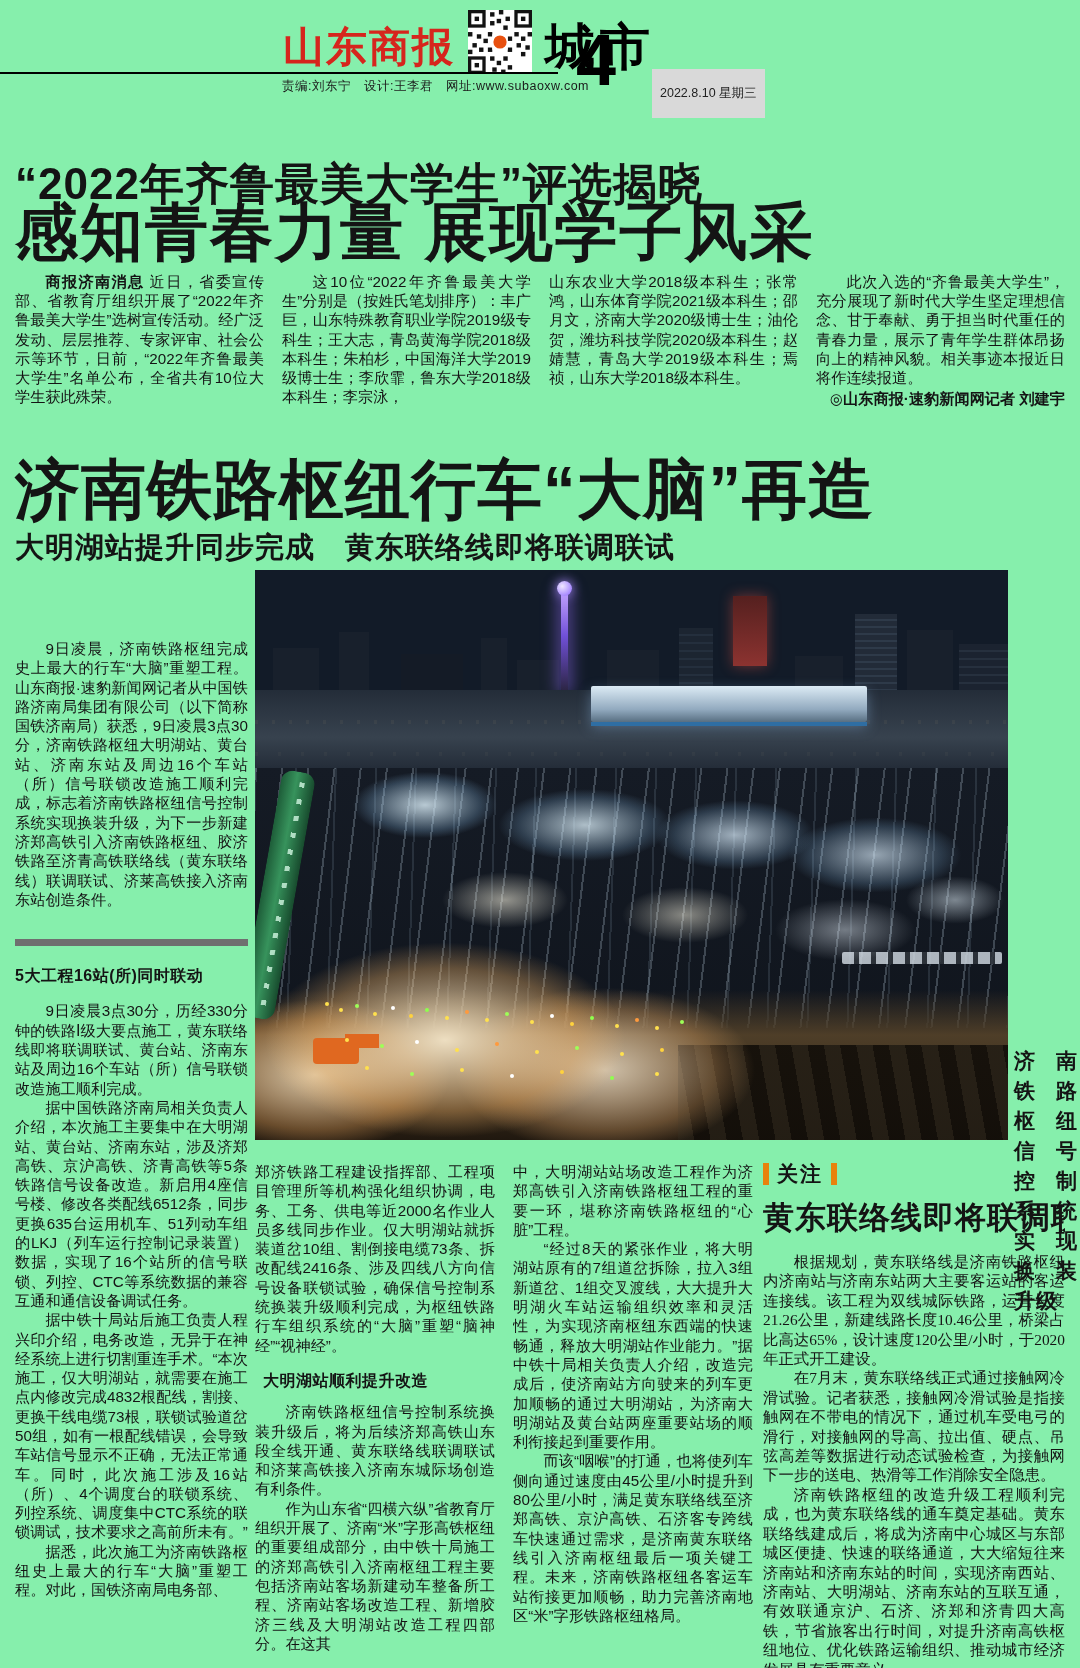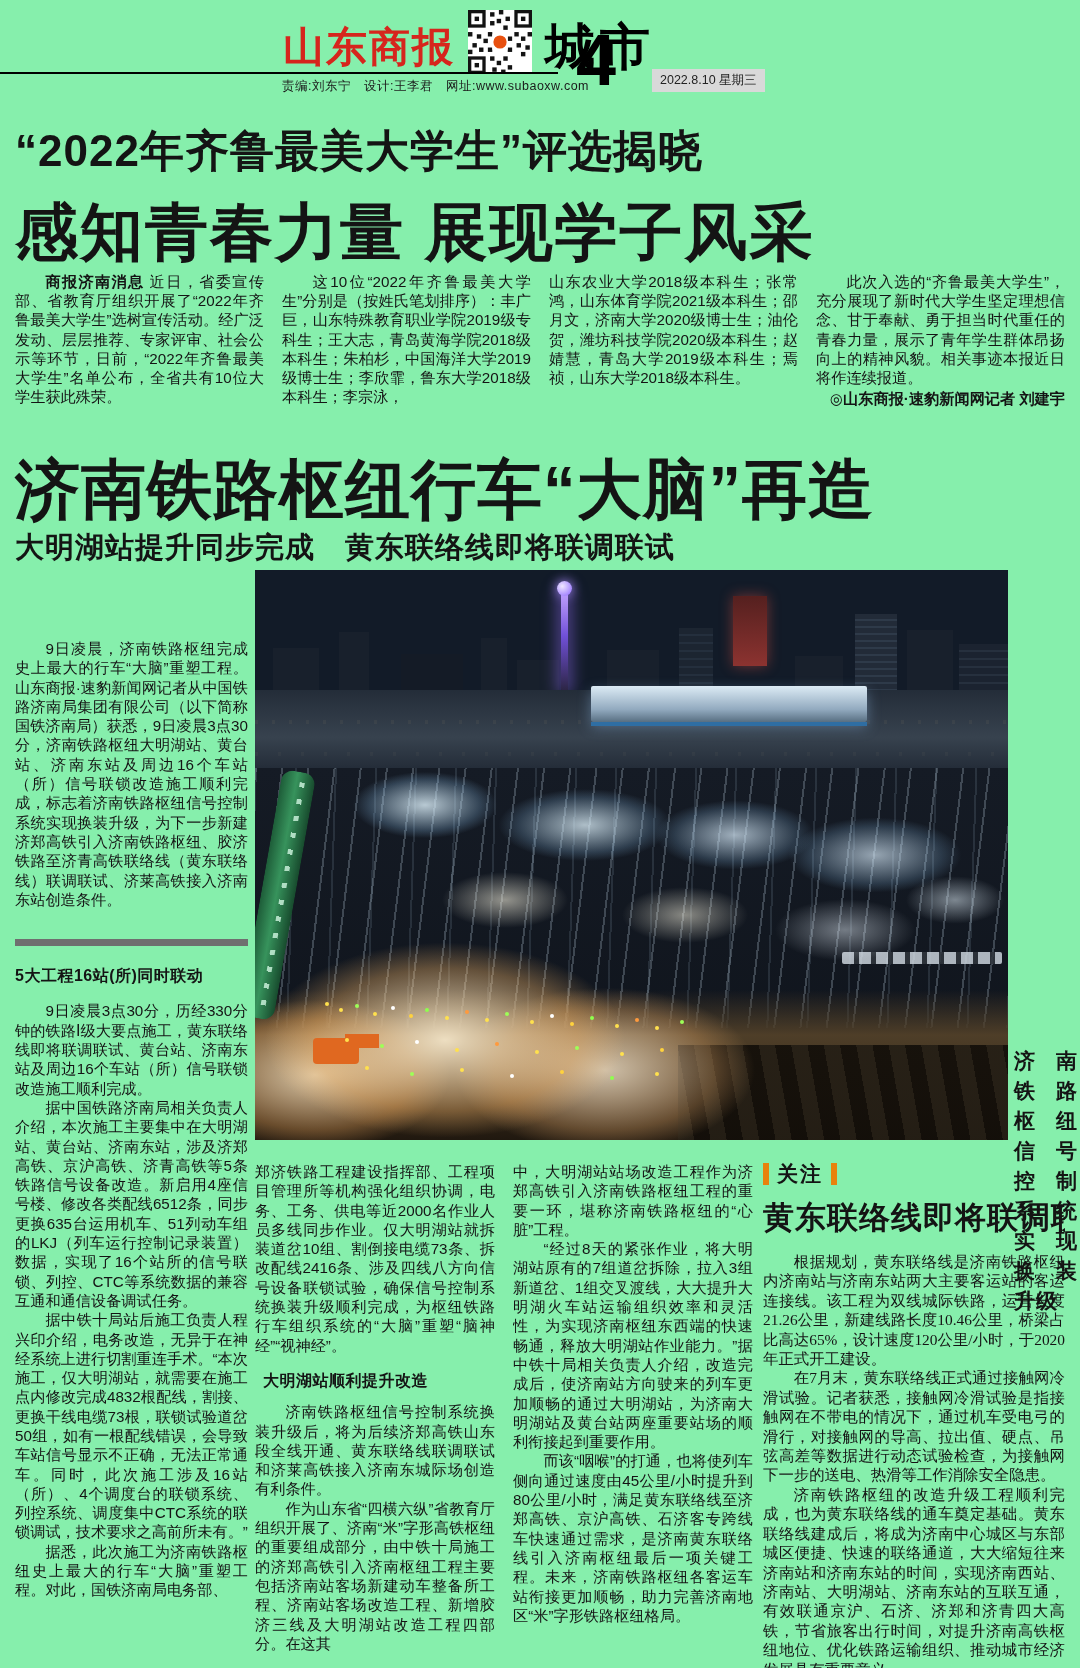--- a/index.html
+++ b/index.html
@@ -8,24 +8,24 @@
   #page { position:relative; width:1080px; height:1668px; background:#86efac; overflow:hidden; margin:0 auto; }
   .abs { position:absolute; }
 
   
   #masthead { left:283px; top:20px; font-size:41px; font-weight:900; color:#d6251d; letter-spacing:2px; }
   #qr { left:468px; top:10px; width:64px; height:64px; }
   #section-title { left:545px; top:14px; font-size:50px; font-weight:700; letter-spacing:5px; color:#000; }
   #header-rule { left:0; top:72px; width:558px; height:2px; background:#000; }
   #credits { left:282px; top:78px; width:280px; font-size:12.5px; color:#1a1a1a; letter-spacing:0.5px; white-space:nowrap; }
   #pagenum { left:576px; top:24px; font-size:72px; font-weight:700; line-height:1; color:#000; }
-  #datebox { left:652px; top:69px; padding:3px 8px; background:#d9d9d9; font-size:12.5px; color:#222; white-space:nowrap; }
-
-  
-  #a1-kicker { left:15px; top:122px; font-size:44px; font-weight:800; letter-spacing:1px; white-space:nowrap; }
+  #datebox { left:652px; top:69px; padding:16px 8px; background:#d9d9d9; font-size:12.5px; color:#222; white-space:nowrap; }
+
+  
+  #a1-kicker { left:15px; top:155px; font-size:44px; font-weight:800; letter-spacing:1px; white-space:nowrap; }
   #a1-headline { left:15px; top:190px; font-size:63px; font-weight:900; letter-spacing:2px; white-space:nowrap; }
   #a1-cols { left:15px; top:272px; width:1050px; height:152px; display:flex; gap:18px; }
   .a1col { flex:1; font-size:15.2px; line-height:19.2px; text-align:justify; overflow:hidden; }
   .indent { text-indent:2em; }
   .lead-bold { font-weight:700; margin-right:5px; }
   #a1-byline { text-align:right; font-weight:700; margin-top:2px; }
 
   
   #a2-headline { left:15px; top:446px; font-size:65px; font-weight:900; letter-spacing:1px; white-space:nowrap; }
   #a2-subhead { left:15px; top:528px; font-size:29px; font-weight:700; letter-spacing:1px; white-space:nowrap; }

